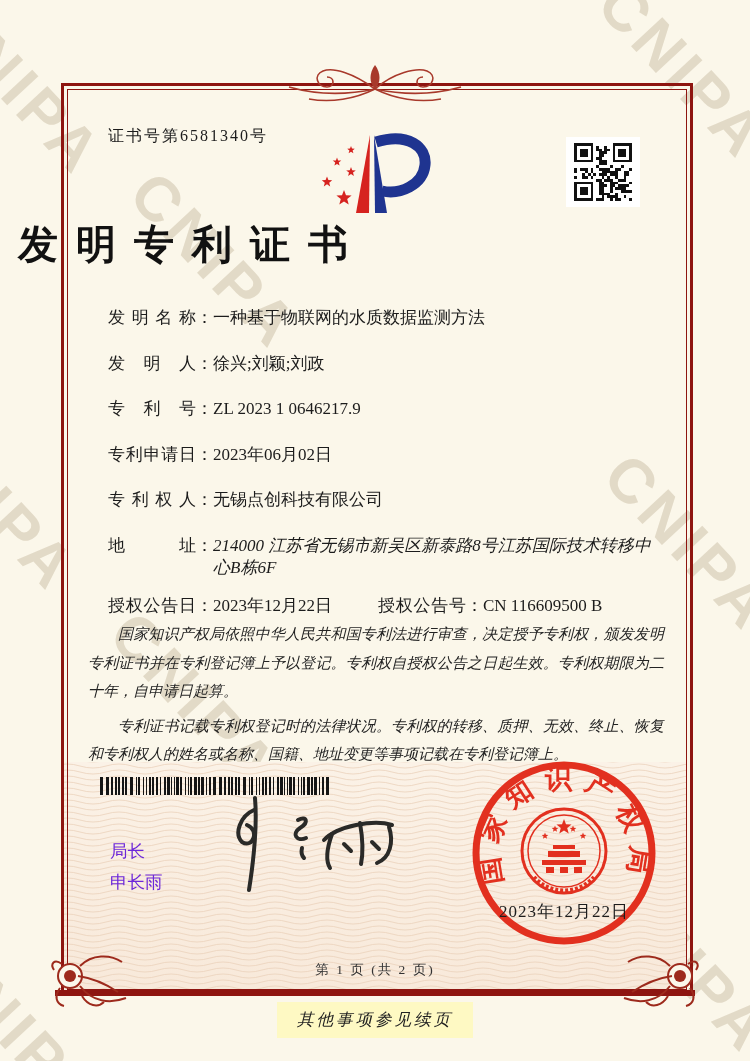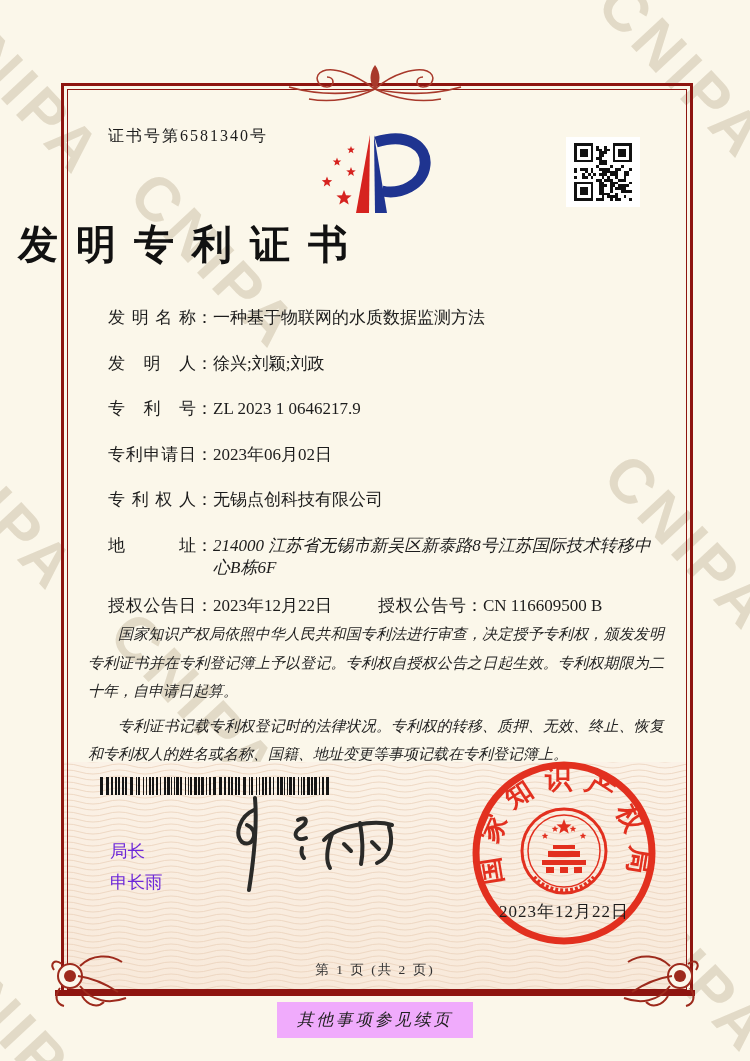--- a/index.html
+++ b/index.html
@@ -40,21 +40,21 @@
   .paras p{margin:0;text-indent:2em;}
   .paras p+p{margin-top:6px;}
   .barcode{position:absolute;left:100px;top:777px;}
   .signer{position:absolute;left:110px;top:836px;font-family:"Liberation Sans",sans-serif;
           font-size:17.5px;font-weight:500;line-height:1.75;color:#6d28d9;}
   .signature{position:absolute;left:222px;top:790px;}
   .seal{position:absolute;left:468px;top:757px;}
   .footer-page{position:absolute;left:0;top:961px;width:750px;text-align:center;
           font-size:13.5px;letter-spacing:2px;color:#333;z-index:3;}
   .note-box{position:absolute;left:50%;top:1002px;transform:translateX(-50%);
-          background:#f0abfc;padding:7px 20px;font-size:16.5px;font-style:italic;
+          background:#fef9c3;padding:7px 20px;font-size:16.5px;font-style:italic;
           letter-spacing:3px;color:#222;z-index:5;}
   .ornament-top{position:absolute;left:283px;top:55px;z-index:4;}
   .corner{position:absolute;top:950px;z-index:5;}
   .corner.left{left:48px;}
   .corner.right{left:622px;transform:scaleX(-1);}
 </style>
 </head>
 <body>
 
 <div class="page">

